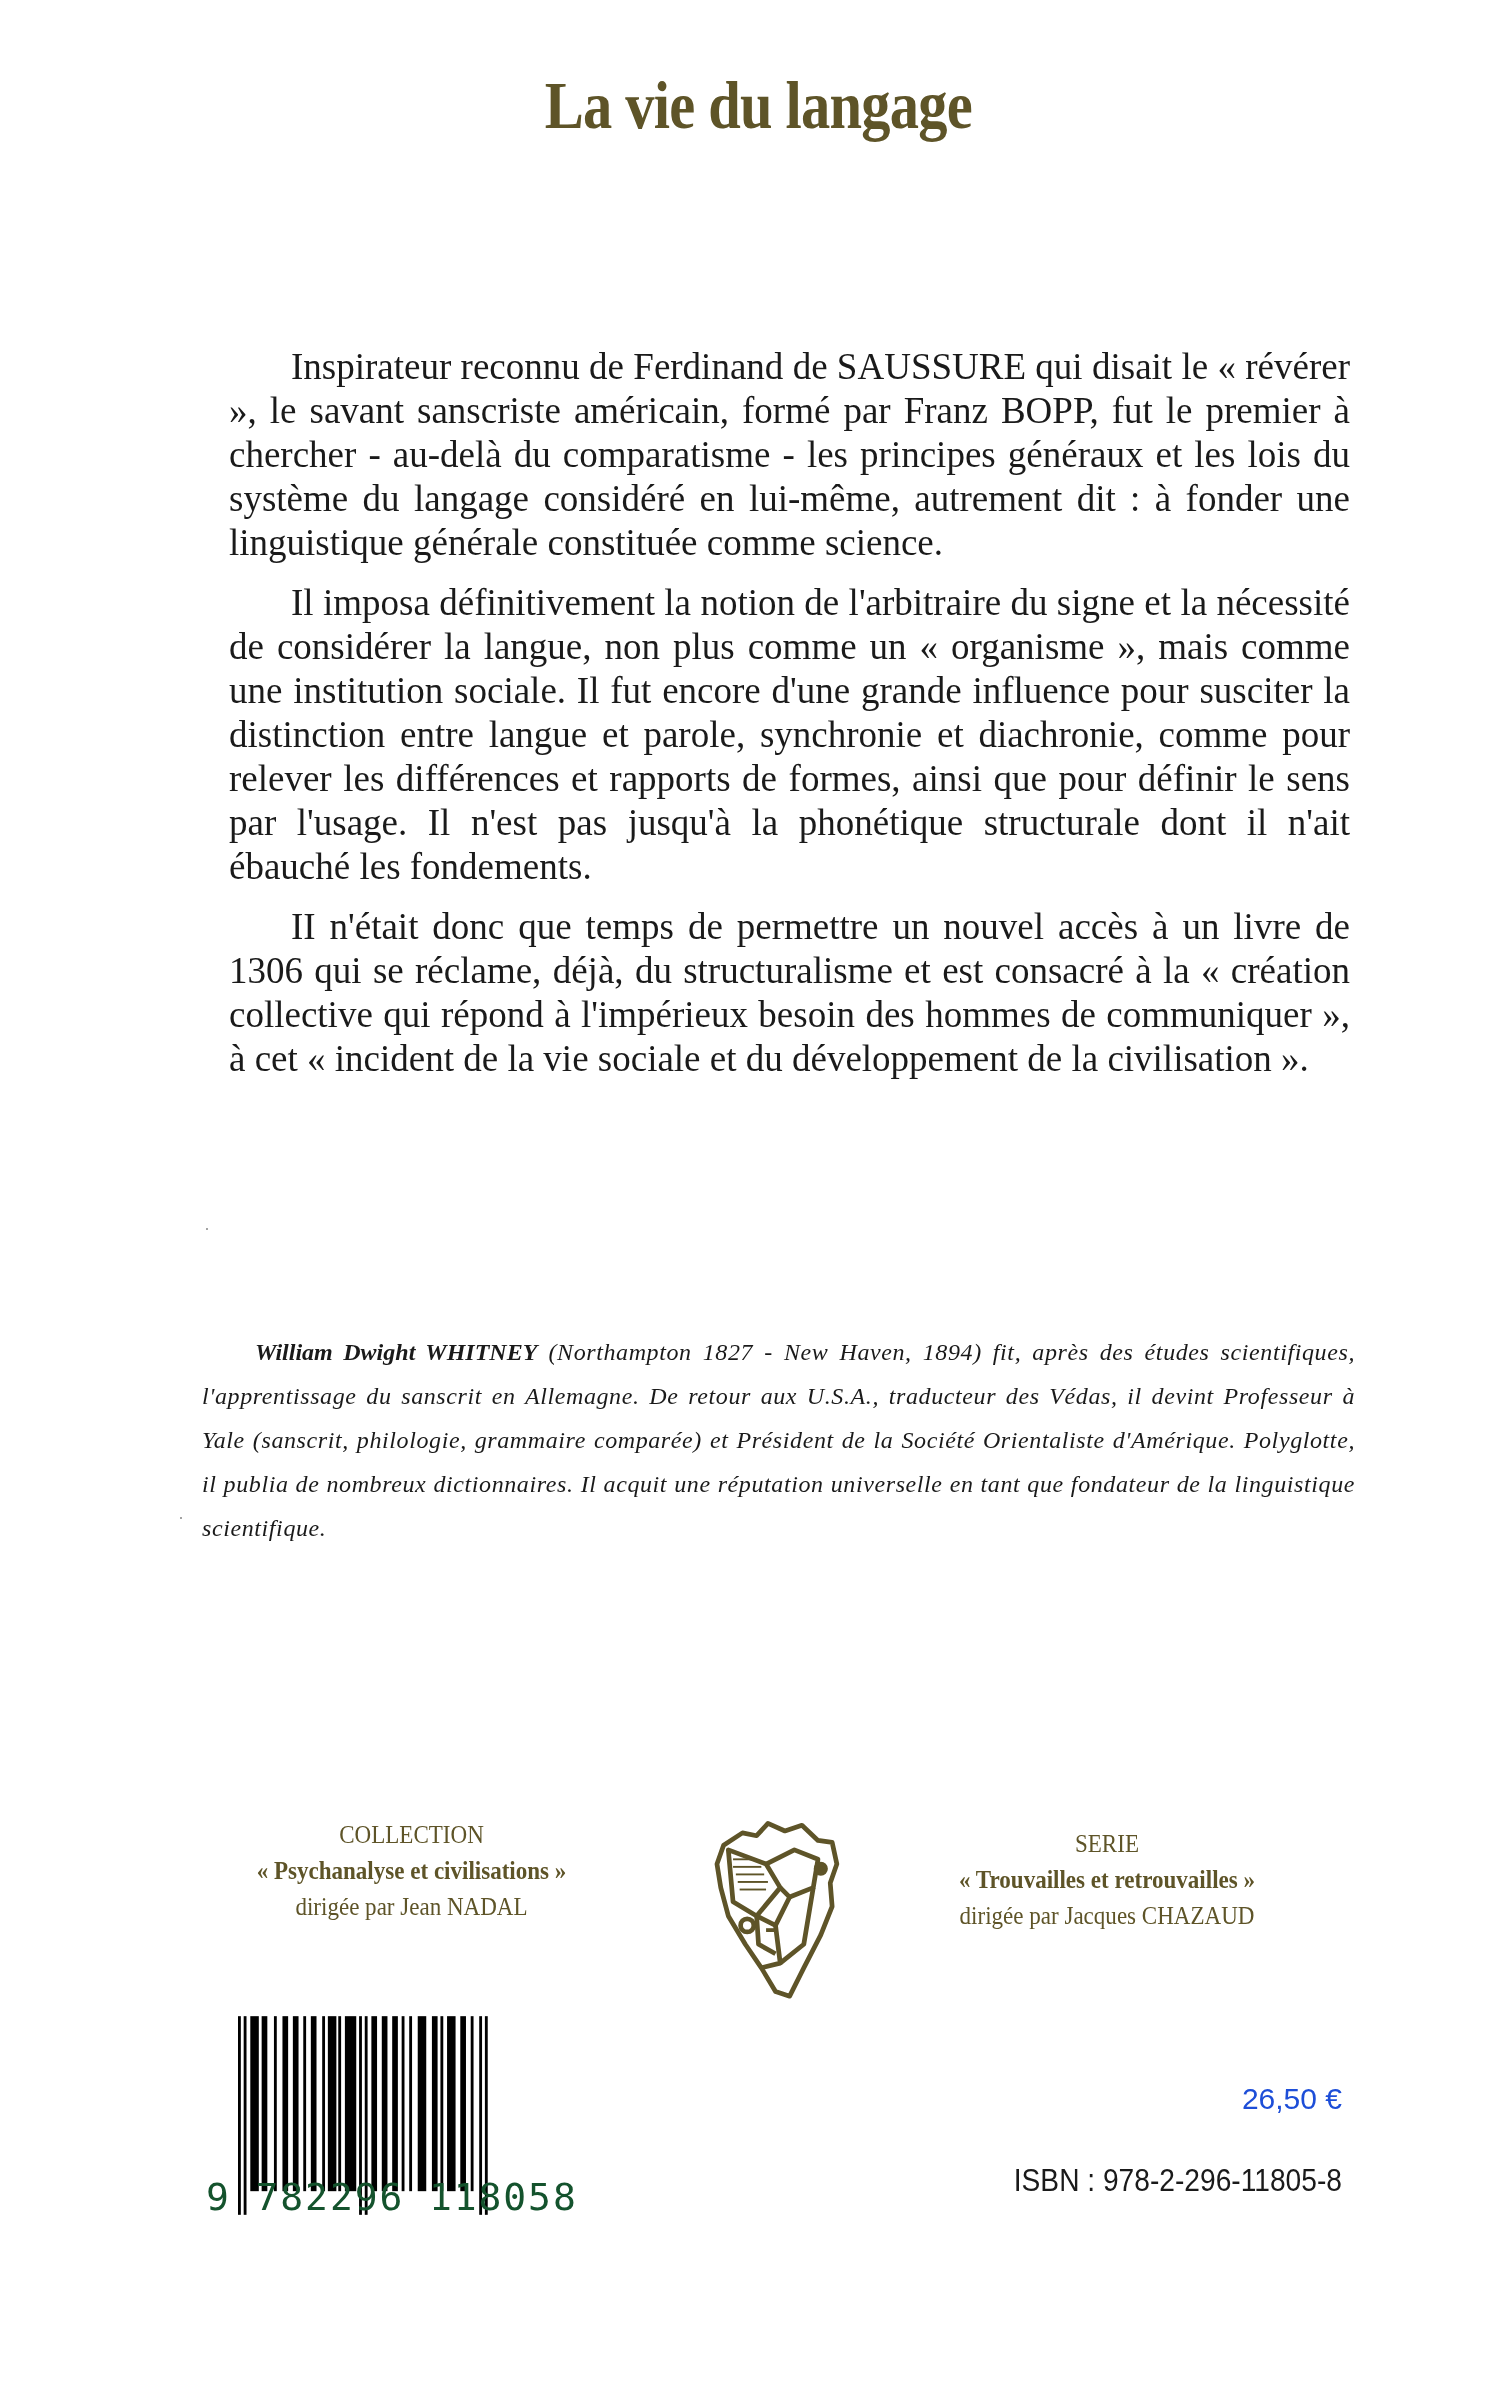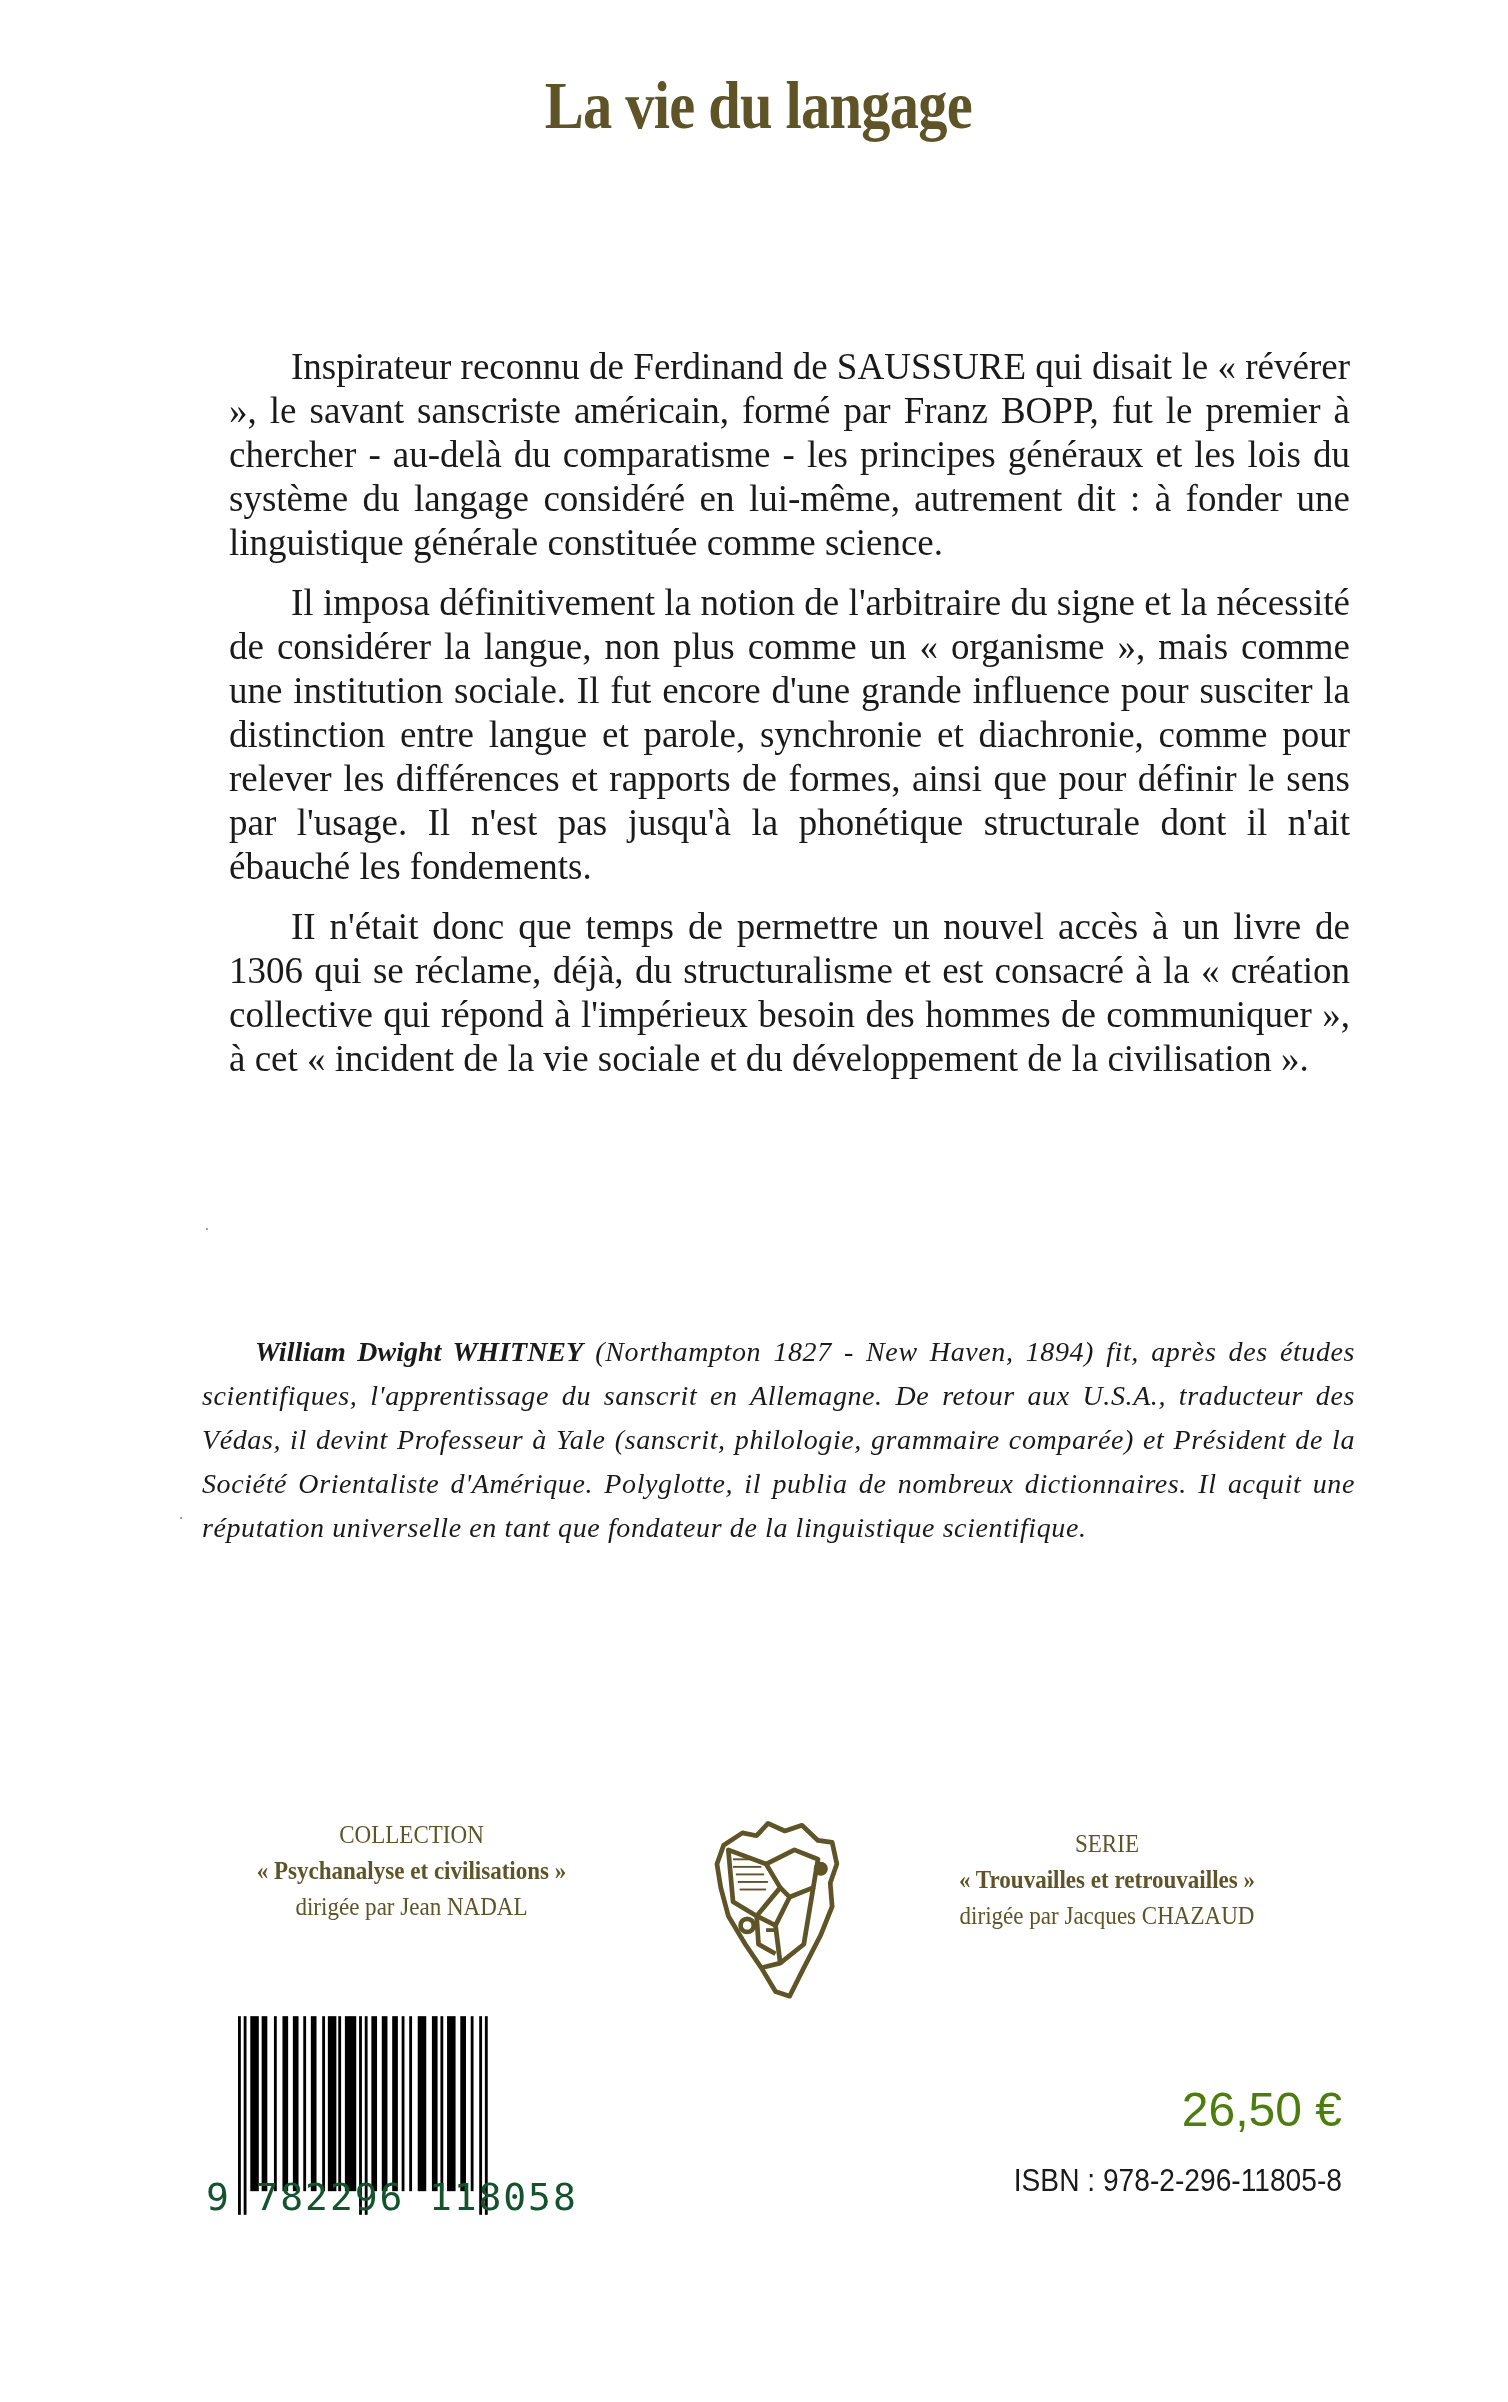--- a/index.html
+++ b/index.html
@@ -1,31 +1,31 @@
 <!DOCTYPE html>
 <html style="font-size:15px"><head>
 <meta charset="utf-8">
 <style>
   html, body { margin:0; padding:0; background:#ffffff; }
   body { width:1508px; height:2403px; position:relative; overflow:hidden; font-family:"Liberation Serif","DejaVu Serif",serif; color:#1a1a1a; }
   .title { position:absolute; left:0; width:1508px; top:66px; text-align:center; font-family:"Liberation Serif",serif; font-weight:bold; font-size:68px; color:#5e5428; letter-spacing:-0.9px; transform:scaleX(0.86); transform-origin:785px 0; margin:0; }
   .blurb { position:absolute; left:213px; top:329px; width:1153px; font-size:37px; line-height:44px; text-align:justify; margin:0; }
   .blurb p { margin:16px; text-indent:62px; }
-  .bio { position:absolute; left:202px; top:1330px; width:1153px; font-size:28px; line-height:44px; text-align:justify; }
+  .bio { position:absolute; left:202px; top:1330px; width:1153px; font-size:24px; line-height:44px; text-align:justify; }
   .bio p { margin:0; text-indent:53px; }
   .bio .it { font-style:italic; letter-spacing:0.6px; }
   .bio .name { font-weight:bold; font-style:italic; }
   .col { position:absolute; text-align:center; color:#5e5428; font-size:25.6px; line-height:36px; transform:scaleX(0.9); }
   .col .b { font-weight:bold; }
   .col-left { left:189px; width:445px; top:1817px; }
   .col-right { left:880px; width:454px; top:1826px; }
   .logo { position:absolute; left:700px; top:1812px; width:151px; height:189px; }
   .barcode { position:absolute; left:203px; top:2016px; width:350px; height:199px; }
   .bar-digits { position:absolute; left:206px; top:2175px; font-family:"DejaVu Sans Mono",monospace; font-size:38px; color:#14532d; letter-spacing:1.9px; }
-  .price { position:absolute; right:166px; top:2082px; font-family:"Liberation Sans",sans-serif; font-size:48px; color:#4d7c0f; }
+  .price { position:absolute; right:166px; top:2082px; font-family:"Liberation Sans",sans-serif; font-size:30px; color:#1d4ed8; }
   .isbn { position:absolute; right:166px; top:2162px; font-family:"Liberation Sans",sans-serif; font-size:32px; color:#1a1a1a; transform:scaleX(0.88); transform-origin:right; }
   .speck { position:absolute; width:1.9px; height:1.9px; background:#888; border-radius:0.9px; }
 </style>
 </head>
 <body>
 
 <h1 class="title">La vie du langage</h1>
 
 <div class="blurb">
   <p>Inspirateur reconnu de Ferdinand de SAUSSURE qui disait le « révérer », le savant sanscriste américain, formé par Franz BOPP, fut le premier à chercher - au-delà du comparatisme - les principes généraux et les lois du système du langage considéré en lui-même, autrement dit : à fonder une linguistique générale constituée comme science.</p>

